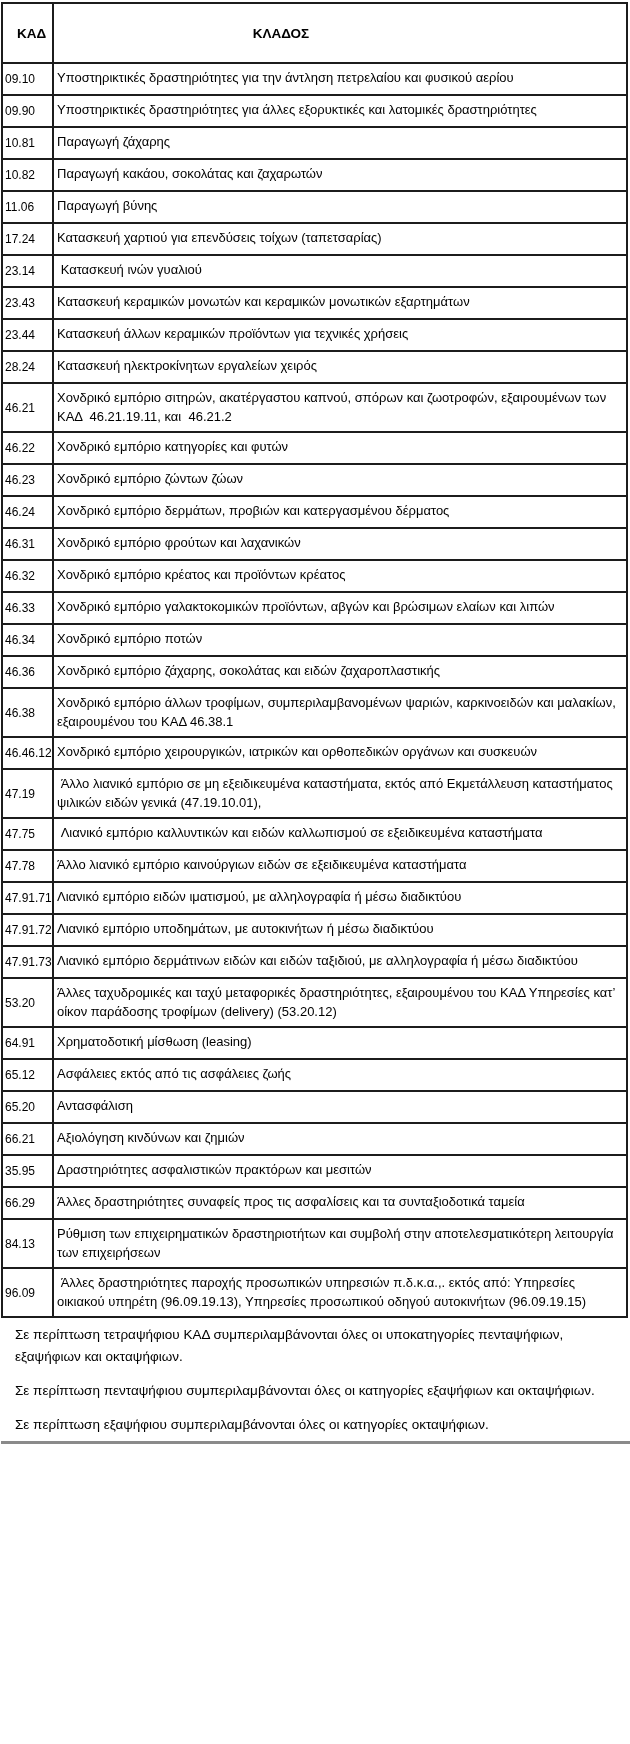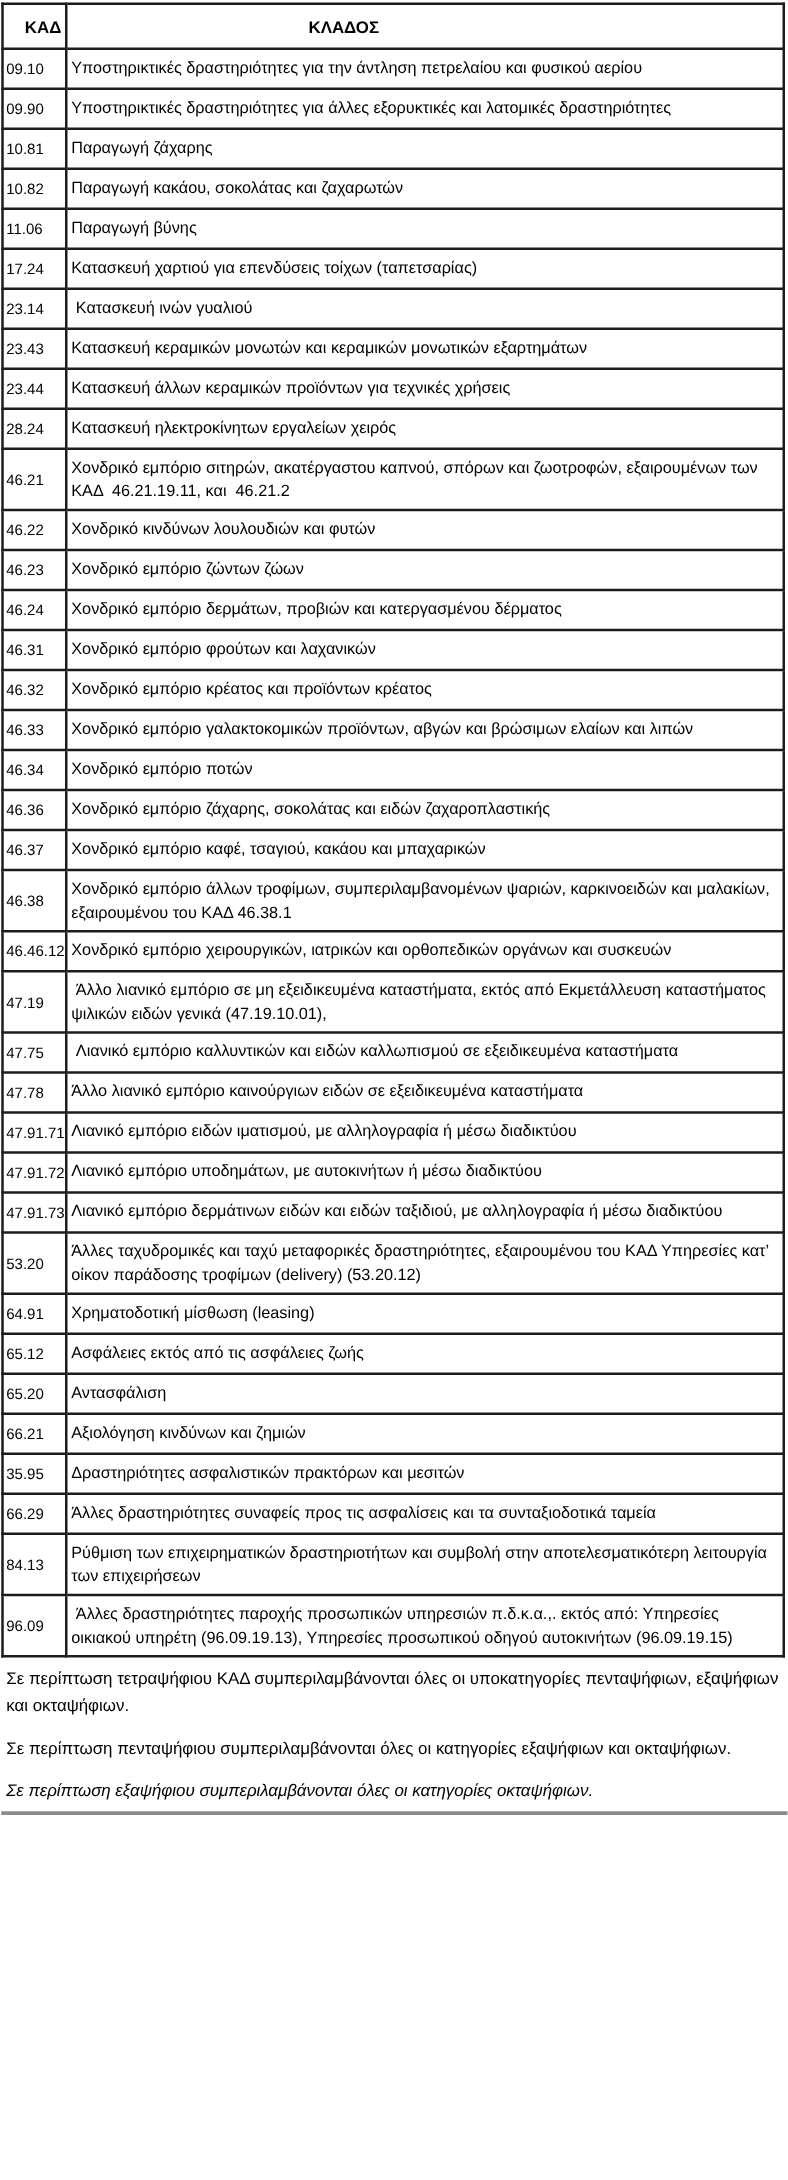--- a/index.html
+++ b/index.html
@@ -24,49 +24,49 @@
   col.c-code { width: 51px; }
   th, td {
     border: 2px solid #1c1c1c;
   }
   th {
     font-weight: bold;
     font-size: 13.5px;
     height: 34px;
     vertical-align: middle;
     text-align: center;
-    padding: 0;
+    padding: 12px;
   }
   th.h-code { padding-left: 14px; }
   th.h-sector { padding-right: 130px; }
   tr.row { height: 32px; }
   td.code {
     vertical-align: middle;
     padding: 2px 1px 2px 2px;
     font-size: 12px;
     white-space: nowrap;
     overflow: visible;
   }
   td.sector {
     vertical-align: top;
     padding: 4px 4px 5px 3px;
     line-height: 19px;
     white-space: pre-wrap;
     margin-top: 18px;
   }
   .footnotes {
-    padding: 6px 3px 0 4px;
+    padding: 6px 3px 0 14px;
   }
   .footnote {
     margin: 0 0 12px 0;
     font-size: 13.5px;
     line-height: 22px;
     white-space: pre-wrap;
   }
-  .footnote:last-child { margin-bottom: 5px; font-style: italic; }
+  .footnote:last-child { margin-bottom: 5px; }
   .bottom-rule {
     height: 3px;
     background: #8a8a8a;
     width: 630px;
   }
 </style>
 </head>
 <body>
 
 <div class="doc">
@@ -122,21 +122,21 @@
         <tr class="row">
     <td class="code">28.24</td>
     <td class="sector">Κατασκευή ηλεκτροκίνητων εργαλείων χειρός</td>
   </tr>
         <tr class="row">
     <td class="code">46.21</td>
     <td class="sector">Χονδρικό εμπόριο σιτηρών, ακατέργαστου καπνού, σπόρων και ζωοτροφών, εξαιρουμένων των ΚΑΔ  46.21.19.11, και  46.21.2</td>
   </tr>
         <tr class="row">
     <td class="code">46.22</td>
-    <td class="sector">Χονδρικό κινδύνων λουλουδιών και φυτών</td>
+    <td class="sector">Χονδρικό εμπόριο κατηγορίες και φυτών</td>
   </tr>
         <tr class="row">
     <td class="code">46.23</td>
     <td class="sector">Χονδρικό εμπόριο ζώντων ζώων</td>
   </tr>
         <tr class="row">
     <td class="code">46.24</td>
     <td class="sector">Χονδρικό εμπόριο δερμάτων, προβιών και κατεργασμένου δέρματος</td>
   </tr>
         <tr class="row">
@@ -151,24 +151,20 @@
     <td class="code">46.33</td>
     <td class="sector">Χονδρικό εμπόριο γαλακτοκομικών προϊόντων, αβγών και βρώσιμων ελαίων και λιπών</td>
   </tr>
         <tr class="row">
     <td class="code">46.34</td>
     <td class="sector">Χονδρικό εμπόριο ποτών</td>
   </tr>
         <tr class="row">
     <td class="code">46.36</td>
     <td class="sector">Χονδρικό εμπόριο ζάχαρης, σοκολάτας και ειδών ζαχαροπλαστικής</td>
-  </tr>
-        <tr class="row">
-    <td class="code">46.37</td>
-    <td class="sector">Χονδρικό εμπόριο καφέ, τσαγιού, κακάου και μπαχαρικών</td>
   </tr>
         <tr class="row">
     <td class="code">46.38</td>
     <td class="sector">Χονδρικό εμπόριο άλλων τροφίμων, συμπεριλαμβανομένων ψαριών, καρκινοειδών και μαλακίων, εξαιρουμένου του ΚΑΔ 46.38.1</td>
   </tr>
         <tr class="row">
     <td class="code">46.46.12</td>
     <td class="sector">Χονδρικό εμπόριο χειρουργικών, ιατρικών και ορθοπεδικών οργάνων και συσκευών</td>
   </tr>
         <tr class="row">

